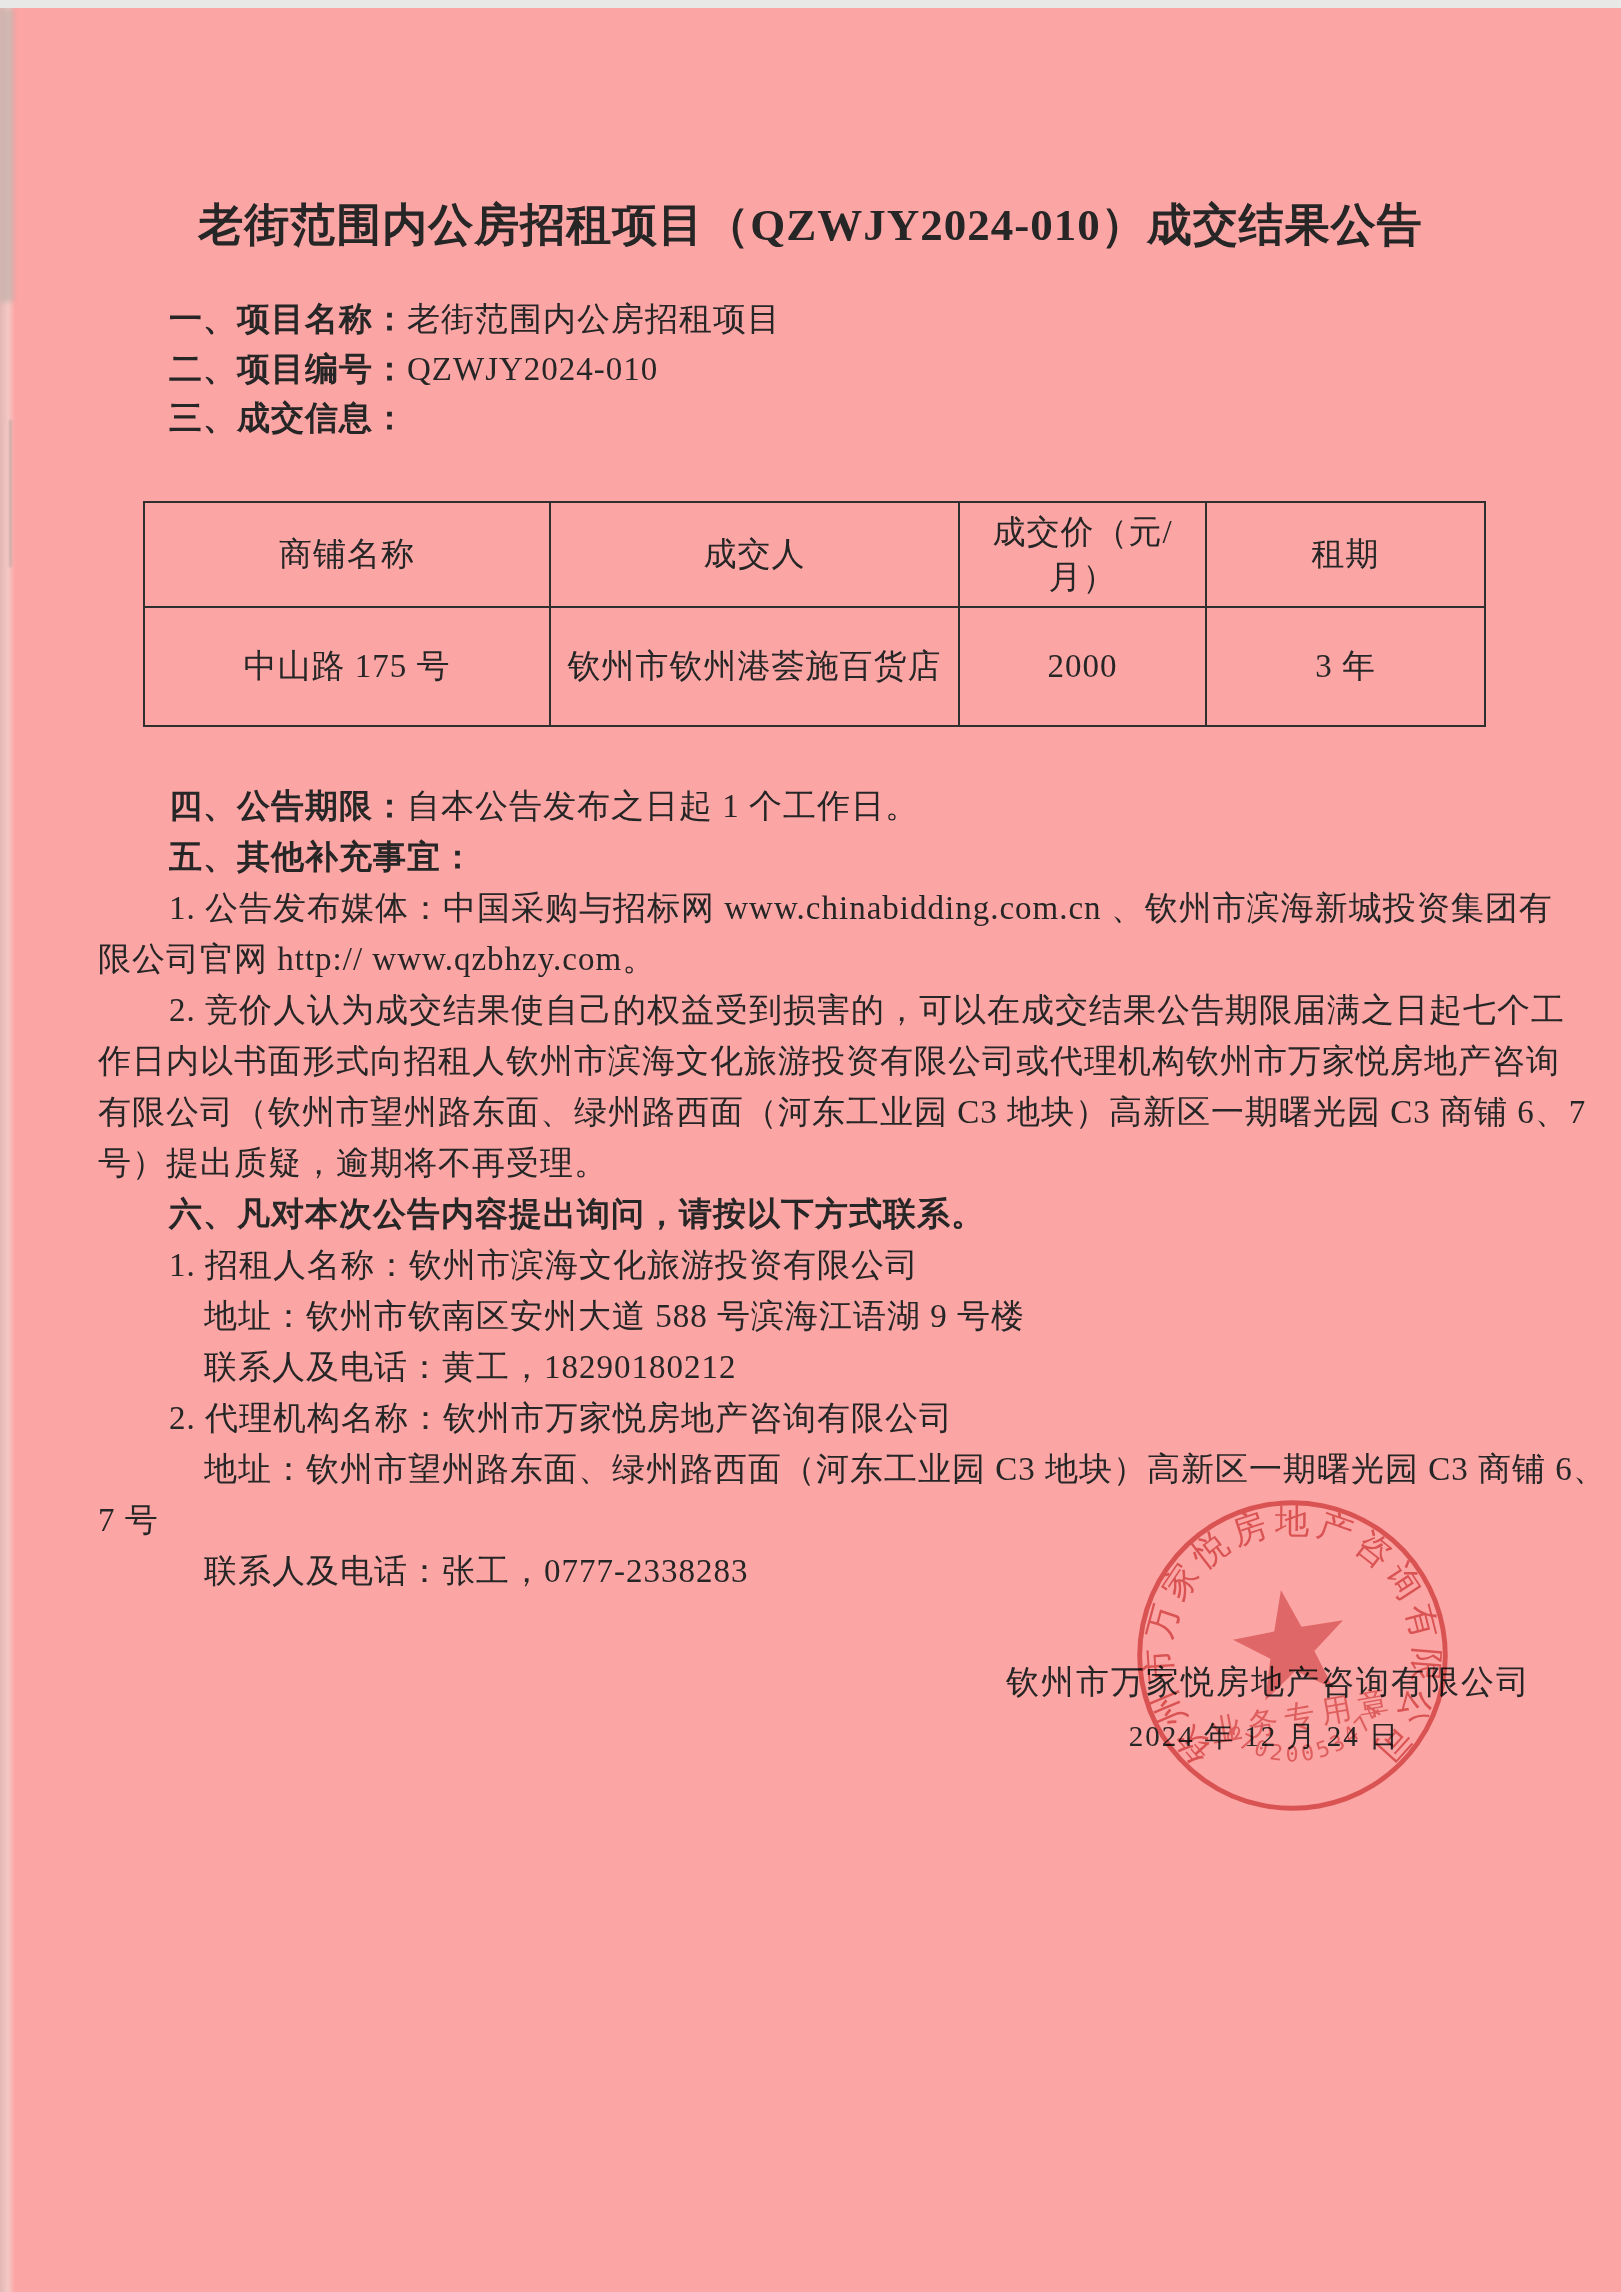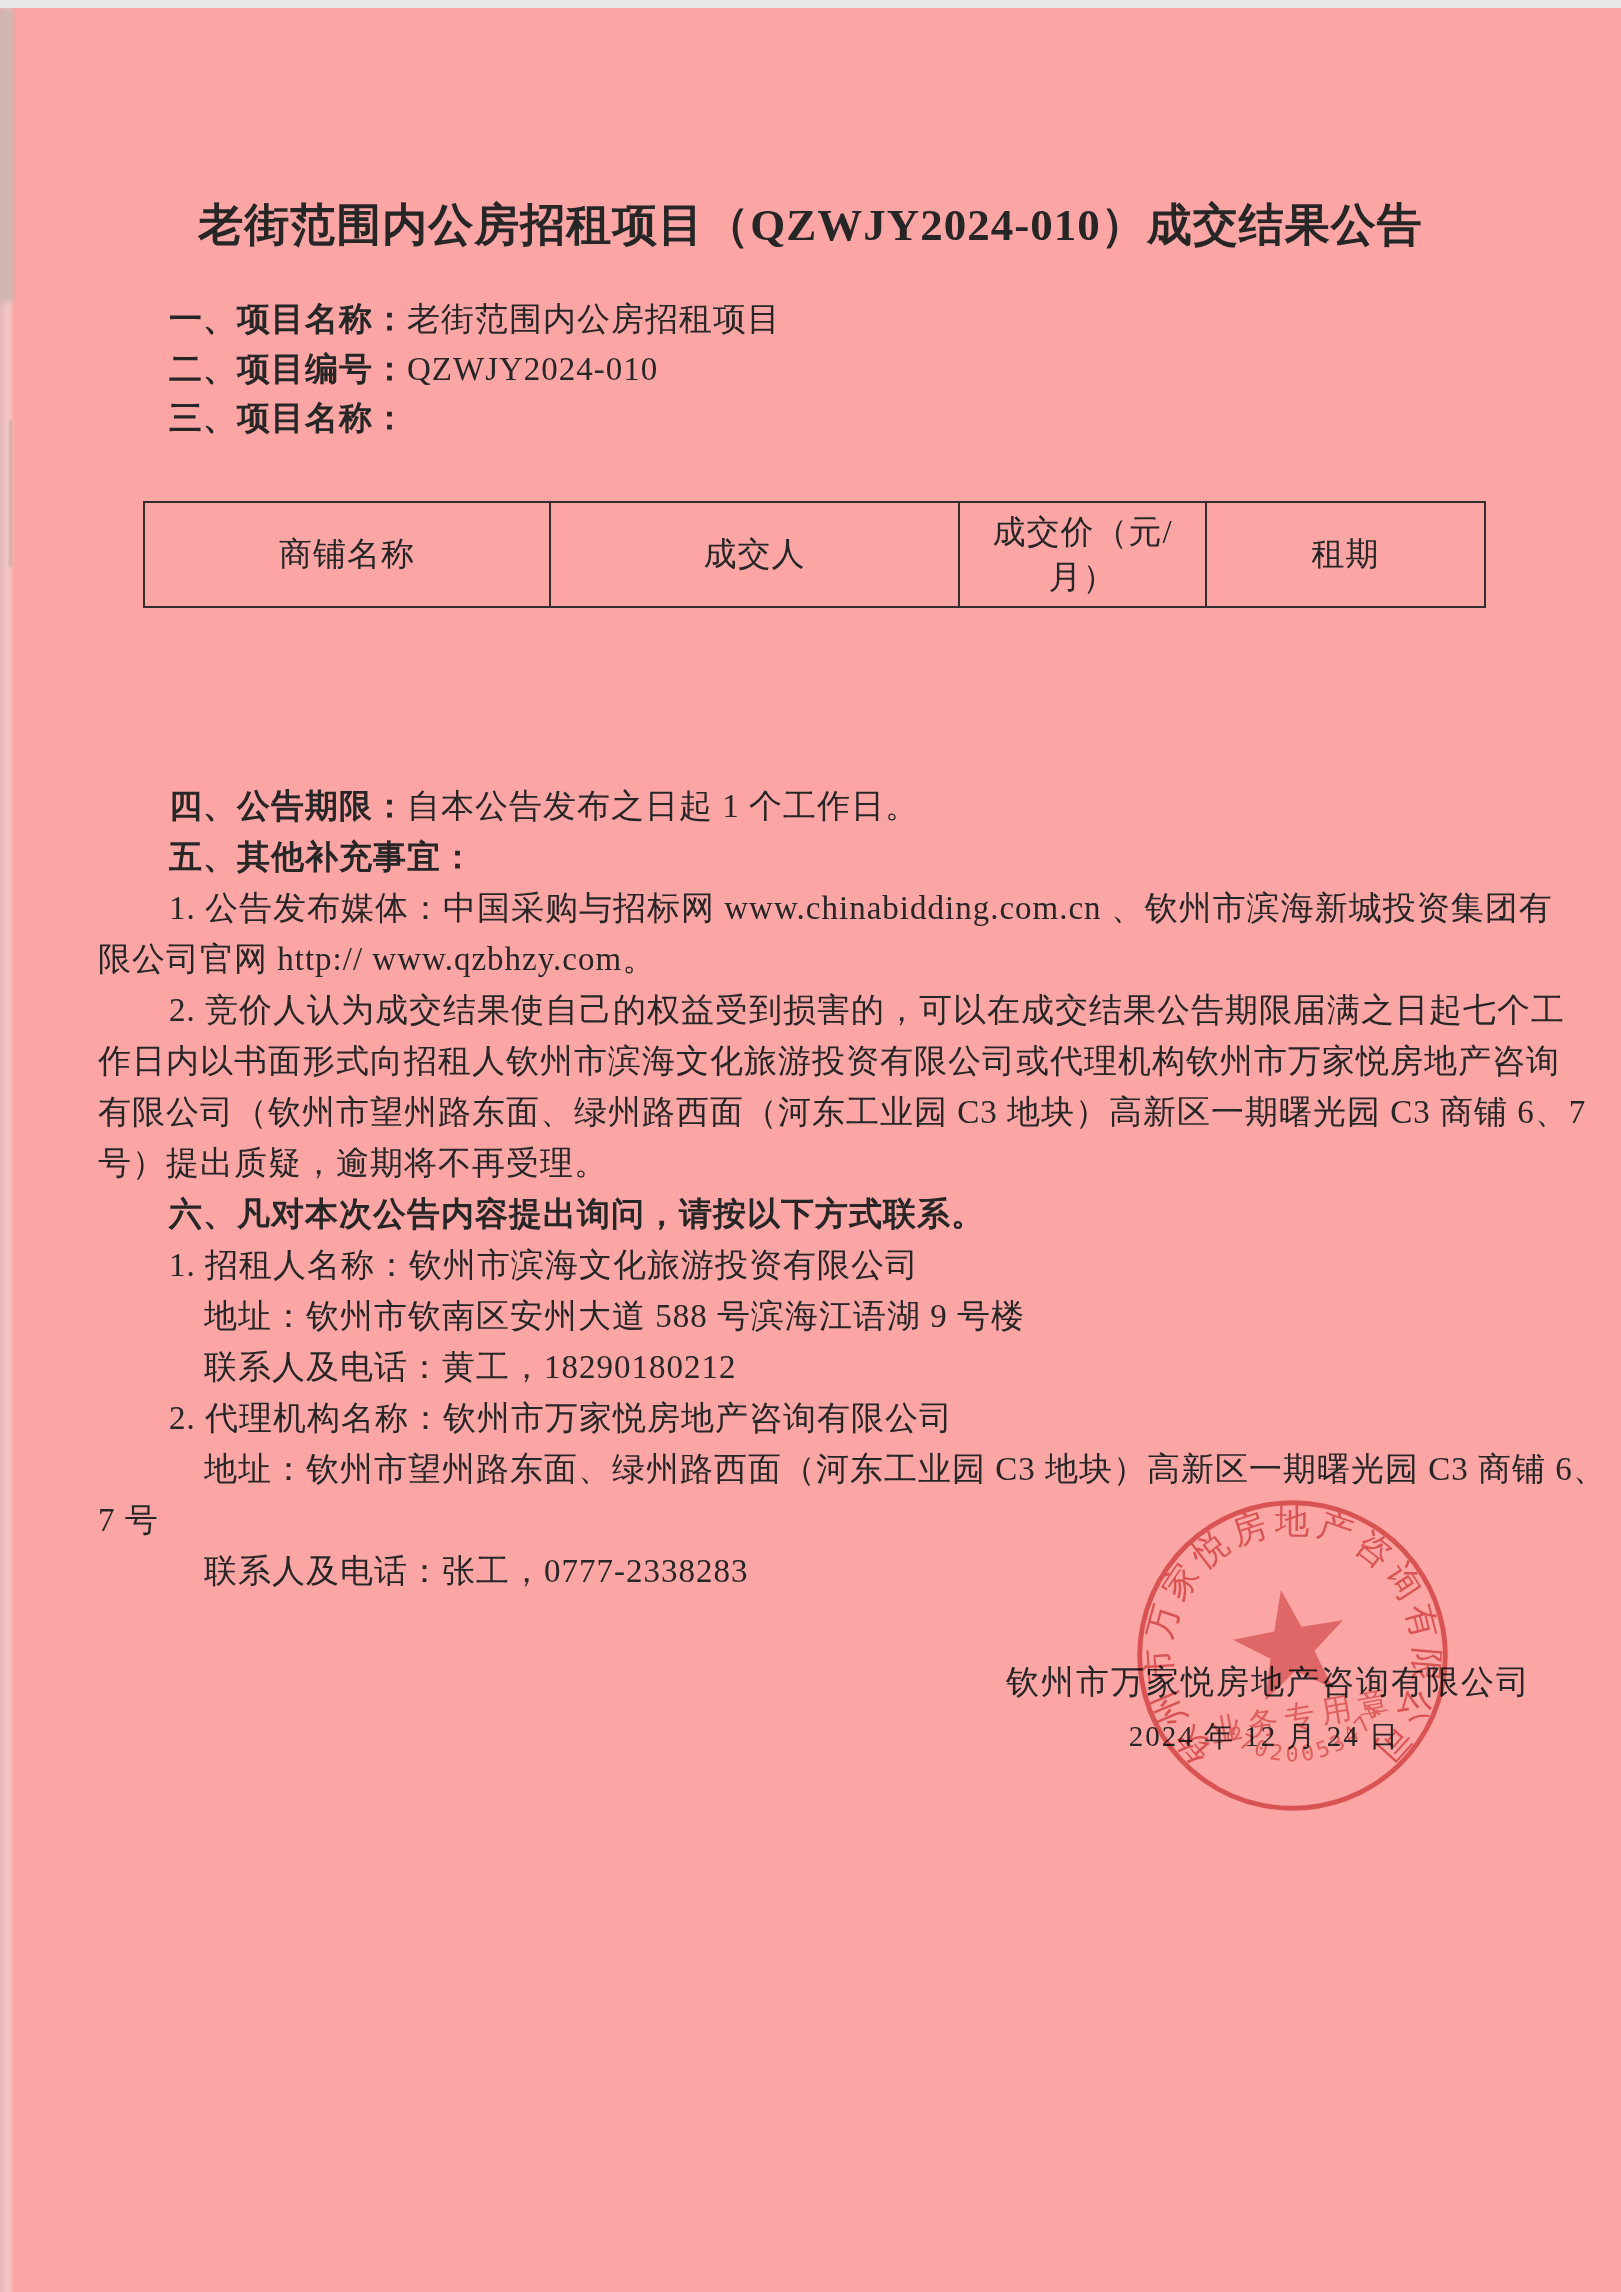--- a/index.html
+++ b/index.html
@@ -72,30 +72,36 @@
 
   <h1 class="title">老街范围内公房招租项目（QZWJY2024-010）成交结果公告</h1>
 
   <div class="ln ind2" style="top:286px">
     <span class="b">一、项目名称：</span><span>老街范围内公房招租项目</span>
   </div>
   <div class="ln ind2" style="top:336px">
     <span class="b">二、项目编号：</span><span>QZWJY2024-010</span>
   </div>
   <div class="ln ind2" style="top:385px">
-    <span class="b">三、项目名称：</span><span></span>
+    <span class="b">三、成交信息：</span><span></span>
   </div>
 
   <table class="deal-table">
     <tbody>
       <tr class="hdr">
         <td class="c1">商铺名称</td>
         <td class="c2">成交人</td>
         <td class="c3">成交价（元/月）</td>
         <td class="c4">租期</td>
+      </tr>
+      <tr class="row">
+        <td>中山路 175 号</td>
+        <td>钦州市钦州港荟施百货店</td>
+        <td>2000</td>
+        <td>3 年</td>
       </tr>
     </tbody>
   </table>
 
   <div class="ln ind2" style="top:773px">
     <span class="b">四、公告期限：</span><span>自本公告发布之日起 1 个工作日。</span>
   </div>
   <div class="ln ind2 b" style="top:824px">五、其他补充事宜：</div>
 
   <div class="ln ind2" style="top:875px">1. 公告发布媒体：中国采购与招标网 www.chinabidding.com.cn 、钦州市滨海新城投资集团有</div>

